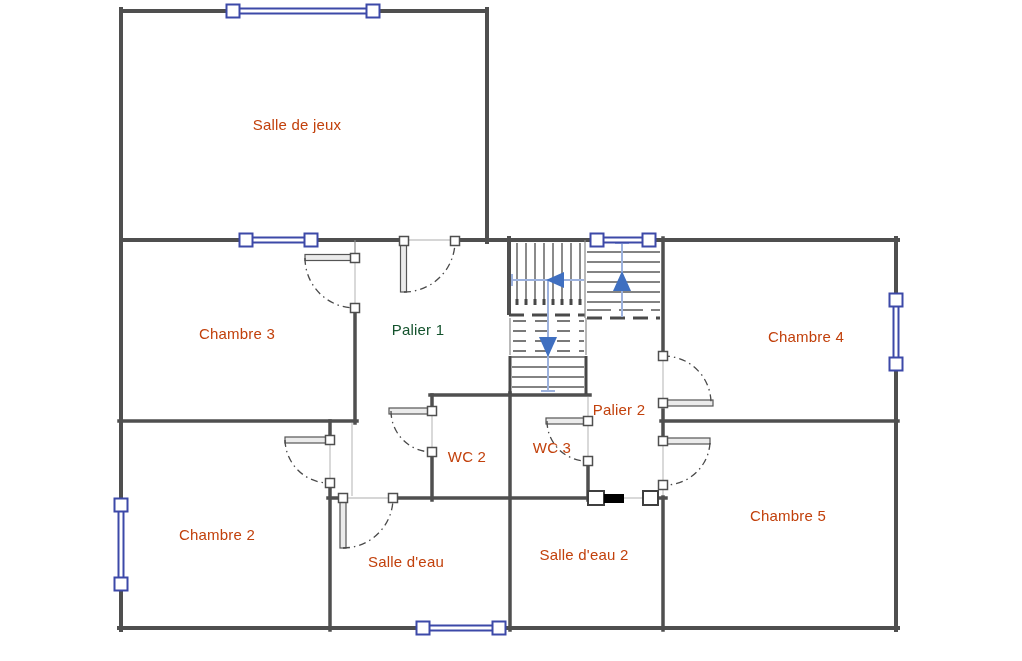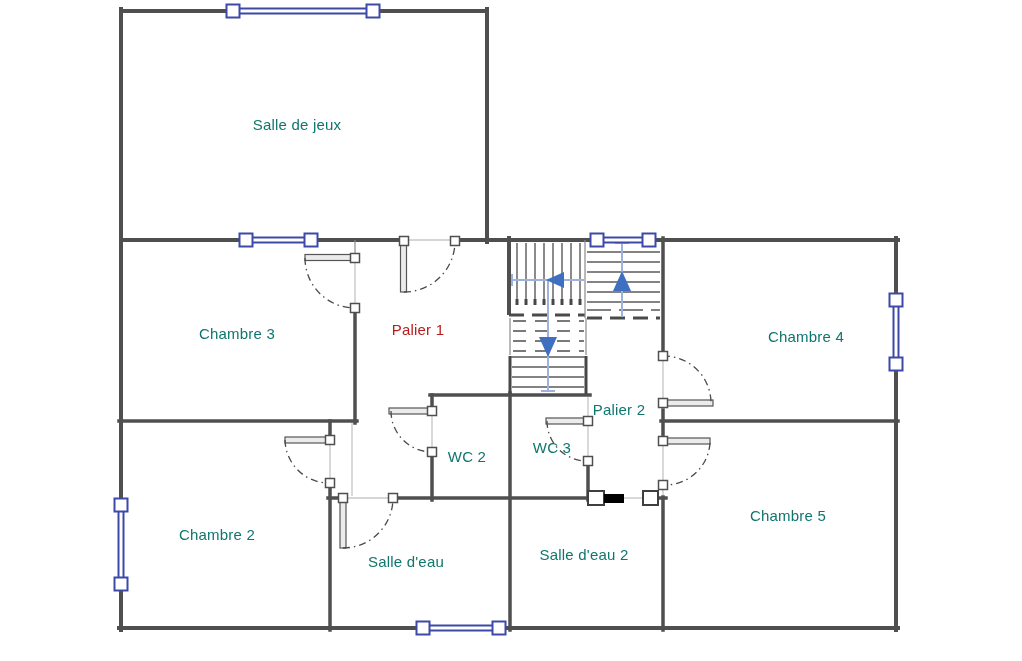--- a/index.html
+++ b/index.html
@@ -8,29 +8,29 @@
     width:1022px;height:661px;
     background:#ffffff;
     font-family:"Liberation Sans", sans-serif;
     overflow:hidden;
   }
   .plan-svg{position:absolute;left:0;top:0;}
   .room-label{
     position:absolute;
     transform:translate(-50%,-50%);
     font-size:15px;
-    color:#0f766e;
+    color:#c2410c;
     letter-spacing:.2px;
     white-space:nowrap;
     user-select:none;
   }
   
   .pos-salle-de-jeux{left:297px;top:124px;}
   .pos-chambre-3{left:237px;top:333px;}
-  .pos-palier-1{left:418px;top:329px;color:#b91c1c;}
+  .pos-palier-1{left:418px;top:329px;color:#14532d;}
   .pos-chambre-4{left:786px;top:336px;margin-left:20px;}
   .pos-palier-2{left:619px;top:409px;}
   .pos-wc-2{left:467px;top:456px;}
   .pos-wc-3{left:552px;top:447px;}
   .pos-chambre-2{left:217px;top:534px;}
   .pos-chambre-5{left:788px;top:515px;}
   .pos-salle-deau{left:406px;top:561px;}
   .pos-salle-deau-2{left:584px;top:554px;}
 
   

